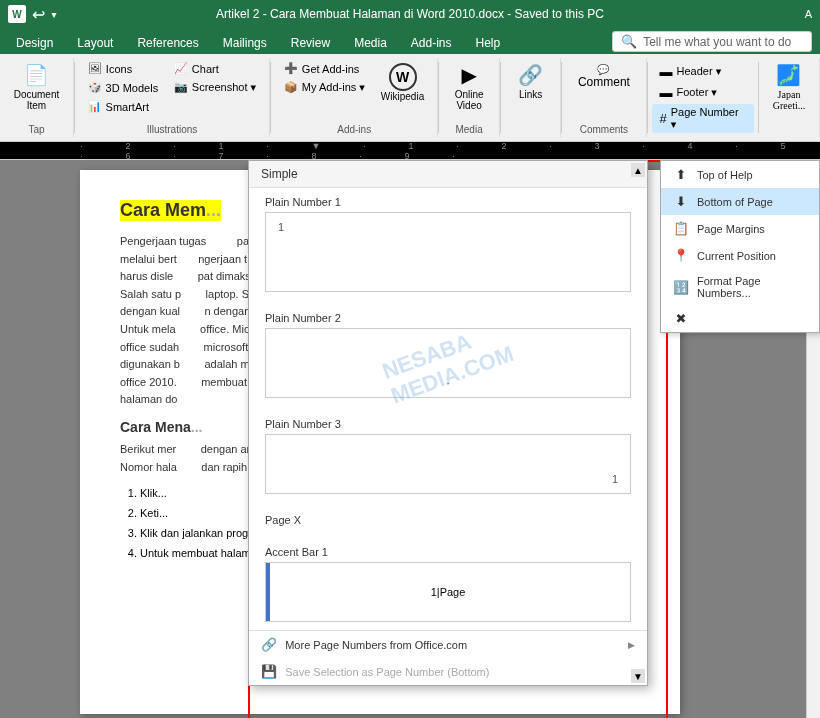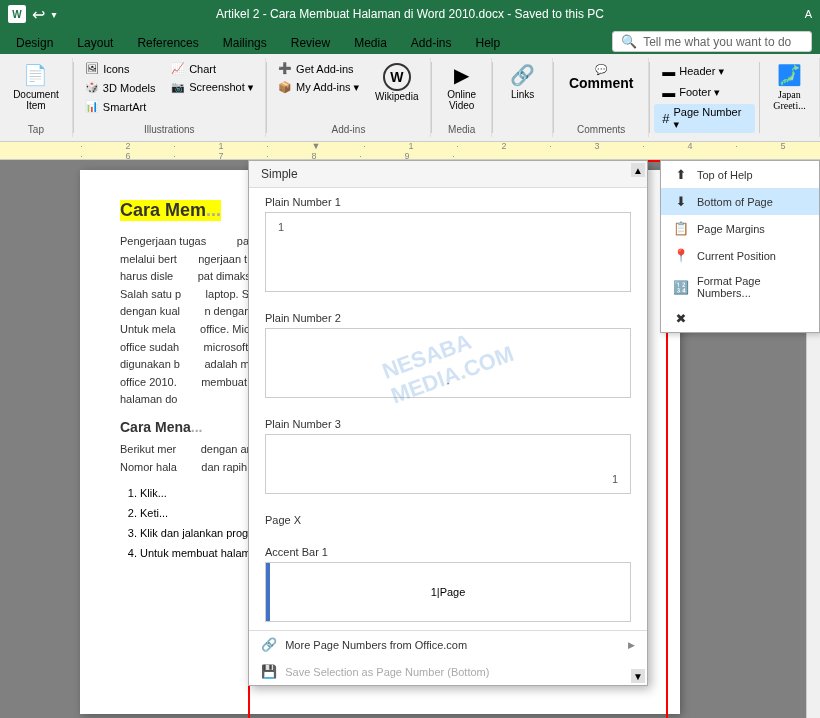--- a/index.html
+++ b/index.html
@@ -39,21 +39,21 @@
     
     .ribbon-tabs {
       background: #217346;
       display: flex;
       height: 26px;
       align-items: flex-end;
       padding-left: 4px;
     }
     .ribbon-tab {
       padding: 4px 12px;
-      color: #000000;
+      color: #ffffff;
       font-size: 12px;
       cursor: pointer;
       border-radius: 3px 3px 0 0;
     }
 
     
     .ribbon {
       background: #f0f0f0;
       border-bottom: 1px solid #ccc;
       display: flex;
@@ -137,21 +137,21 @@
       border-radius: 3px;
       padding: 2px 8px;
       margin: auto 8px;
       font-size: 12px;
       color: #666;
       min-width: 200px;
     }
 
     
     .ruler {
-      background: #fef9c3;
+      background: #000000;
       height: 18px;
       border-bottom: 1px solid #ccc;
       display: flex;
       align-items: center;
       padding-left: 80px;
       font-size: 9px;
       color: #888;
       position: relative;
     }
 
@@ -481,21 +481,21 @@
       <span class="icon">🔗</span>
       <span style="font-size:10px;">Links</span>
     </div>
     <div class="ribbon-group-label"></div>
   </div>
   <div class="ribbon-separator"></div>
 
   <div class="ribbon-group">
     <div class="comment-btn">
       <span class="icon">💬</span>
-      <span style="font-size:14px;font-weight:bold;">Comment</span>
+      <span style="font-size:12px;">Comment</span>
     </div>
     <div class="ribbon-group-label">Comments</div>
   </div>
   <div class="ribbon-separator"></div>
 
   <div class="hfpn-group">
     <div class="hfpn-btn">
       <span class="hfpn-icon">▬</span>
       <span>Header ▾</span>
     </div>

